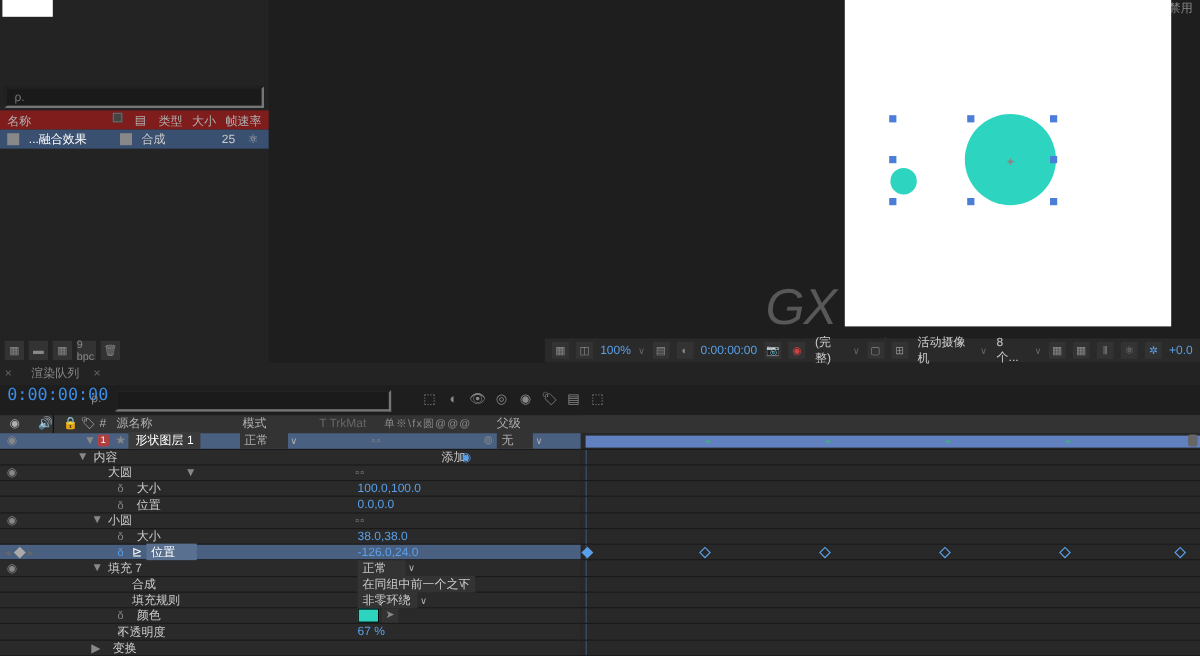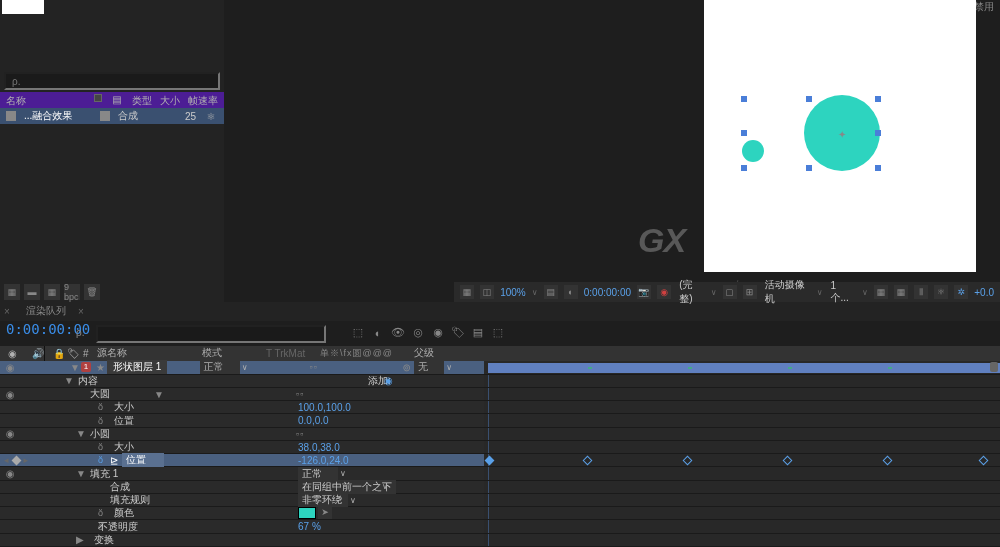--- a/index.html
+++ b/index.html
@@ -1,42 +1,42 @@
 <!DOCTYPE html>
 <html><head>
 <meta charset="utf-8">
 <style>
 * { margin: 0; padding: 0; box-sizing: border-box; font-family: "Microsoft YaHei", sans-serif; }
 body { background: #232323; color: #b0b0b0; font-size: 10px; width: 1000px; height: 547px; overflow: hidden; }
 .top-section { height: 302px; display: flex; }
 .project-panel { width: 224px; background: #232323; display: flex; flex-direction: column; }
 .project-thumb { width: 42px; height: 14px; background: #fff; margin: 0 0 2px 2px; }
 .project-search { height: 18px; background: #1a1a1a; margin: 28px 4px 2px 4px; padding: 2px 6px; font-size: 10px; color: #888; }
-.project-header { display: flex; height: 16px; background: #4c1d95; padding: 2px 6px; gap: 8px; }
+.project-header { display: flex; height: 16px; background: #7f1d1d; padding: 2px 6px; gap: 8px; }
 .ph-col { font-size: 10px; }
 .ph-name { flex: 1; }
 .ph-tag { width: 8px; height: 8px; background: #444; border: 1px solid #666; }
 .ph-icons { width: 14px; text-align: center; }
 .project-row { display: flex; height: 16px; background: #3a5070; padding: 2px 6px; gap: 8px; align-items: center; }
 .pr-icon { width: 10px; height: 10px; background: #888; }
 .pr-name { flex: 1; color: #fff; font-size: 10px; }
 .pr-type { width: 40px; font-size: 10px; color: #ccc; }
 .pr-fps { width: 30px; text-align: right; font-size: 10px; color: #ccc; }
 .project-body { flex: 1; background: #232323; }
 .project-footer { height: 20px; background: #232323; display: flex; align-items: center; padding: 0 4px; gap: 4px; }
 .pf-btn { width: 16px; height: 16px; background: #333; display: flex; align-items: center; justify-content: center; font-size: 9px; color: #888; }
 
 .viewer-panel { flex: 1; background: #1e1e1e; position: relative; }
 .viewer-topright { position: absolute; right: 6px; top: 0; font-size: 10px; color: #888; }
 .canvas { position: absolute; left: 480px; top: 0; width: 272px; height: 272px; background: #fff; }
 .sel-handle { position: absolute; width: 6px; height: 6px; background: #4a7ed8; }
 .big-circle { position: absolute; left: 580px; top: 95px; width: 76px; height: 76px; background: #2dd4bf; border-radius: 50%; }
 .small-circle { position: absolute; left: 518px; top: 140px; width: 22px; height: 22px; background: #2dd4bf; border-radius: 50%; }
 .center-mark { position: absolute; left: 614px; top: 129px; font-size: 10px; color: #888; }
-.watermark { position: absolute; left: 414px; top: 221px; font-size: 34px; font-weight: bold; color: rgba(160,160,160,0.45); font-style: italic; letter-spacing: -1px; pointer-events: none; }
+.watermark { position: absolute; left: 414px; top: 232px; font-size: 42px; font-weight: normal; color: rgba(160,160,160,0.45); font-style: italic; letter-spacing: -1px; pointer-events: none; }
 .watermark-sub { position: absolute; left: 490px; top: 277px; font-size: 14px; font-style: italic; color: rgba(120,120,120,0.4); pointer-events: none; }
 
 .viewer-footer { position: absolute; bottom: 0; left: 230px; right: 0; height: 20px; background: #2a2a2a; display: flex; align-items: center; padding: 0 6px; gap: 6px; }
 .vf-btn { width: 16px; height: 14px; background: #333; font-size: 9px; color: #888; display: flex; align-items: center; justify-content: center; }
 .vf-text { font-size: 10px; color: #5aa0e8; }
 .vf-dropdown { font-size: 10px; color: #ccc; padding: 0 2px; }
 .vf-chev { font-size: 8px; color: #666; }
 .vf-icon-green { color: #5aa0e8; }
 
 .timeline-section { height: 245px; background: #1e1e1e; display: flex; flex-direction: column; }
@@ -161,21 +161,21 @@
       <span class="vf-btn">◐</span>
       <span class="vf-text">0:00:00:00</span>
       <span class="vf-btn">📷</span>
       <span class="vf-btn" style="color:#d04040">◉</span>
       <span class="vf-dropdown">(完整)</span>
       <span class="vf-chev">∨</span>
       <span class="vf-btn">▢</span>
       <span class="vf-btn">⊞</span>
       <span class="vf-dropdown">活动摄像机</span>
       <span class="vf-chev">∨</span>
-      <span class="vf-dropdown">1 个...</span>
+      <span class="vf-dropdown">8 个...</span>
       <span class="vf-chev">∨</span>
       <span class="vf-btn">▦</span>
       <span class="vf-btn">▦</span>
       <span class="vf-btn">⫴</span>
       <span class="vf-btn">⚛</span>
       <span class="vf-btn vf-icon-green">✲</span>
       <span class="vf-text">+0.0</span>
     </div>
   </div>
 </div>
@@ -335,21 +335,21 @@
       <div class="keyframe kf-hollow" style="left:300px"></div>
       <div class="keyframe kf-hollow" style="left:400px"></div>
       <div class="keyframe kf-hollow" style="left:496px"></div>
     </div>
   </div>
 
   <div class="layer-row">
     <div class="lr-left" style="position:relative">
       <span class="lr-eye">◉</span>
       <span style="position:absolute;left:74px" class="lr-twirl">▼</span>
-      <span style="position:absolute;left:88px" class="lr-label">填充 1</span>
+      <span style="position:absolute;left:88px" class="lr-label">填充 7</span>
       <span class="prop-value-dd" style="min-width:40px">正常</span>
         <span style="position:absolute;left:340px" class="rule-chev">∨</span>
     </div>
     <div class="lr-right">
         <div class="tick-mark" style="left:4px"></div>
       </div>
   </div>
   <div class="layer-row">
     <div class="lr-left" style="position:relative">
       <span style="position:absolute;left:108px" class="lr-label">合成</span>

